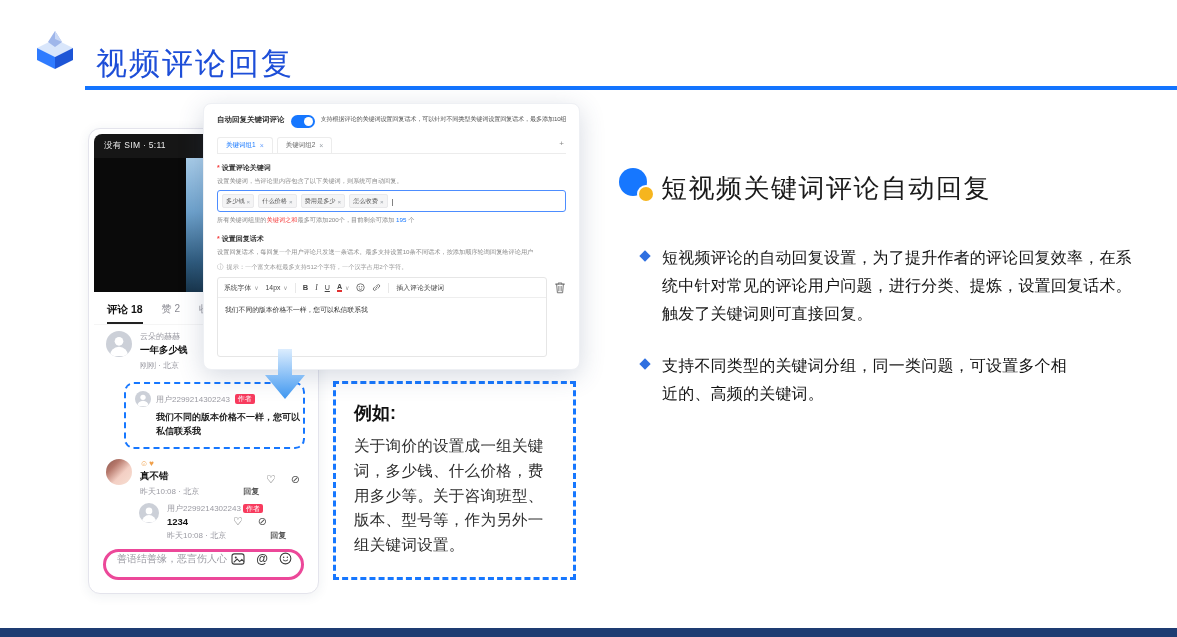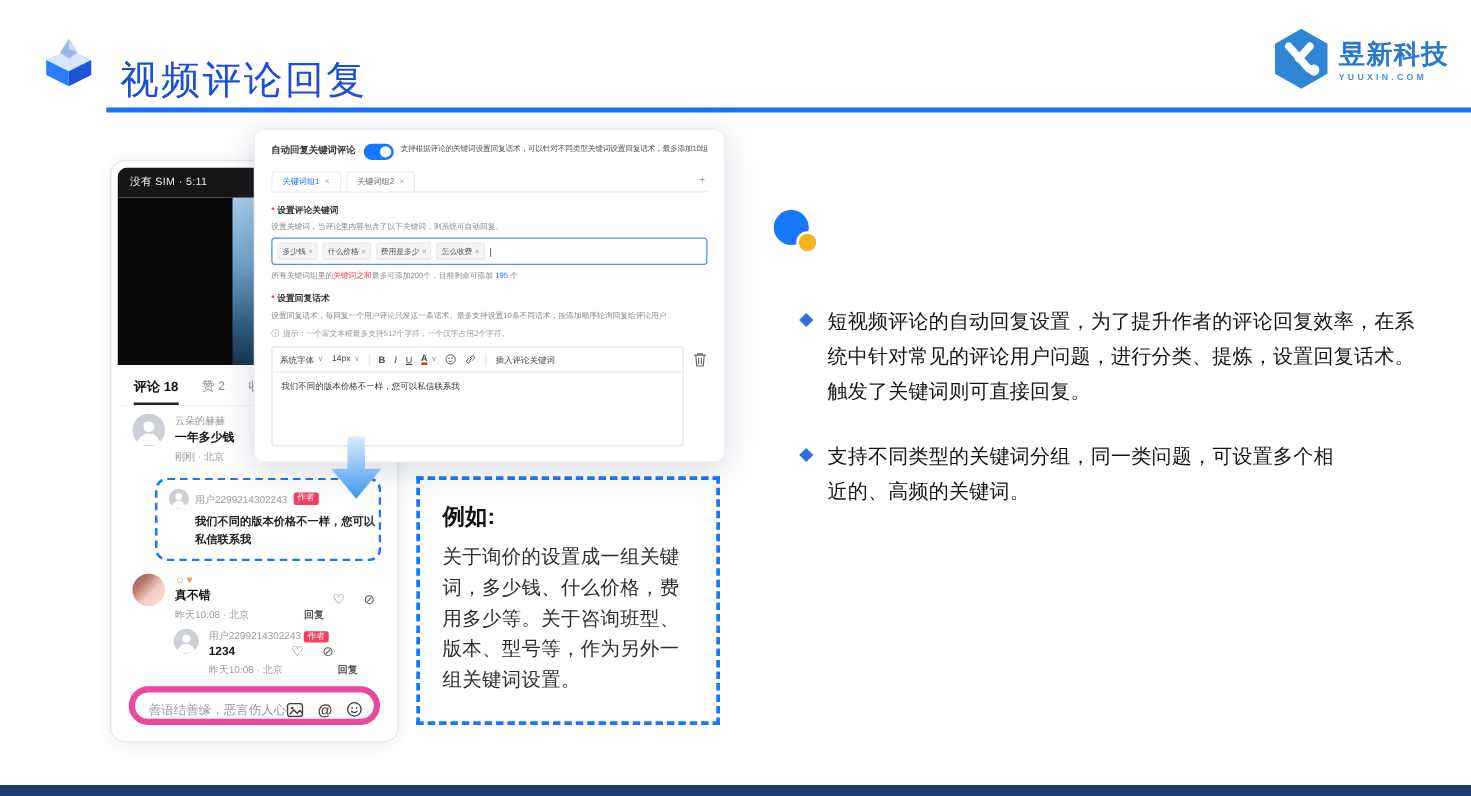--- a/index.html
+++ b/index.html
@@ -51,21 +51,21 @@
   .c-reply { color:#555; margin-left:8px; font-weight:600;padding-left:36px; }
   .c-actions { position:absolute; right:13px; top:20px; display:flex; gap:15px; color:#555; font-size:11px; }
   .chev { position:absolute; right:15px; bottom:2px; color:#9a9aa2; font-size:10px; }
 
   .hl-box { margin:9px 8px 4px 30px; border:2px dashed #1677ff; border-radius:10px; padding:7px 9px 8px; background:#fff; position:relative; }
   .hl-head { display:flex; align-items:center; gap:5px; }
   .badge { background:#f83b5e; color:#fff; font-size:7px; padding:1px 3px; border-radius:2px; line-height:1.2; }
   .hl-text { margin:4px 0 0 21px; font-size:9px; font-weight:700; color:#222; line-height:1.55; width:150px; }
 
   .inputbar { position:absolute; left:5px; right:5px; bottom:5px; height:38px; background:#fff; display:flex; align-items:center; padding:0 4px; }
-  .pill { flex:1; height:31px; border:5px solid #ec4899; border-radius:16px; display:flex; align-items:flex-end; padding:0 9px 0 11px; }
+  .pill { flex:1; height:31px; border:3px solid #ec4899; border-radius:16px; display:flex; align-items:flex-start; padding:0 9px 0 11px; }
   .pill-text { flex:1; font-size:10px; color:#9a9aa2; }
   .pill-icons { display:flex; align-items:center; gap:11px; color:#3d3d3d; }
   .at-ic { font-size:12px; font-weight:600; }
 
   
   .panel { position:absolute; left:203px; top:103px; width:377px; background:#fff; border-radius:8px;
            box-shadow:0 6px 26px rgba(50,70,110,.20); padding:11px 13px 12px; z-index:5; border:1px solid #eef0f4; }
   .p-row1 { display:flex; align-items:flex-start; gap:6px; }
   .p-label { font-size:7.5px; font-weight:700; color:#333; white-space:nowrap; }
   .toggle { width:24px; height:13px; border-radius:7px; background:#1677ff; position:relative; flex:0 0 auto; }
@@ -131,31 +131,20 @@
   <svg class="hdr-icon" viewBox="0 0 44 44">
     <polygon points="22,12 40,21 22,30 4,21" fill="#d9e6fb"></polygon>
     <polygon points="4,21 22,30 22,42 4,33" fill="#2f7bff"></polygon>
     <polygon points="40,21 22,30 22,42 40,33" fill="#1d55d6"></polygon>
     <polygon points="22,4 29,15 22,20 15,15" fill="#9fb6ea"></polygon>
     <polygon points="22,4 29,15 22,12" fill="#c9d8f5"></polygon>
   </svg>
   <div class="page-title">视频评论回复</div>
   <div class="top-rule"></div>
 
-  <div class="logo">
-    <svg class="logo-hex" viewBox="0 0 46 50">
-      <polygon points="23,1 44,13 44,37 23,49 2,37 2,13" fill="#2f86d6"></polygon>
-      <path d="M13 15 L29 33 M30 15 L21 25" stroke="#fff" stroke-width="6" stroke-linecap="round" fill="none"></path>
-      <circle cx="33" cy="34" r="4.5" fill="#fff"></circle>
-    </svg>
-    <div class="logo-txt">
-      <div class="logo-cn">昱新科技</div>
-      <div class="logo-sub">YUUXIN.COM</div>
-    </div>
-  </div>
 
   <div class="phone">
     <div class="screen">
       <div class="statusbar">没有 SIM · 5:11</div>
 
       <div class="video">
         <div class="sky"></div>
         <div class="vtxt">
           <div>有酸也有甜，</div>
           <div>有笑也有泪，你</div>
@@ -369,20 +358,21 @@
   <div class="example">
     <div class="ex-title">例如:</div>
     <div class="ex-body">关于询价的设置成一组关键词，多少钱、什么价格，费用多少等。关于咨询班型、版本、型号等，作为另外一组关键词设置。</div>
   </div>
 
   <svg class="sec-ic" viewBox="0 0 42 36">
     <circle cx="16" cy="15" r="14" fill="#1677ff"></circle>
     <circle cx="29" cy="27" r="9" fill="#fff"></circle>
     <circle cx="29" cy="27" r="7" fill="#f6b51e"></circle>
   </svg>
+  <div class="sec-head">短视频关键词评论自动回复</div>
 
   <div class="bullet b-2">
     <span class="diamond"></span>
     <span class="b-text">支持不同类型的关键词分组，同一类问题，可设置多个相近的、高频的关键词。</span>
   </div>
   <div class="bullet b-1">
     <span class="diamond"></span>
     <span class="b-text">短视频评论的自动回复设置，为了提升作者的评论回复效率，在系统中针对常见的评论用户问题，进行分类、提炼，设置回复话术。触发了关键词则可直接回复。</span>
   </div>
 

